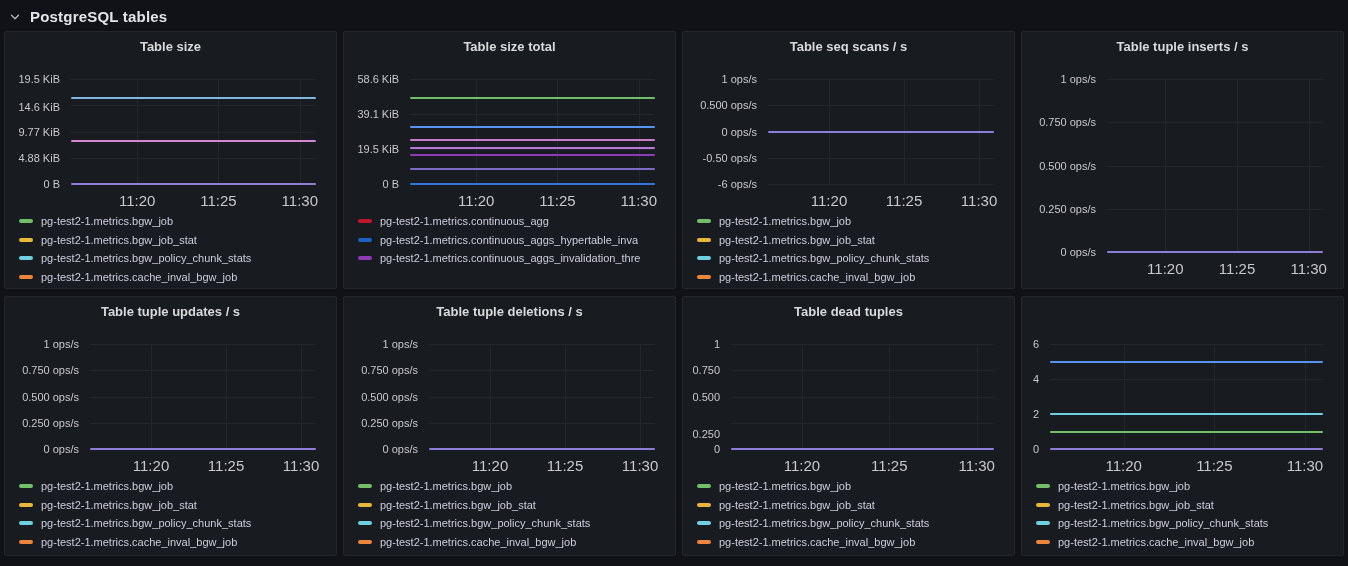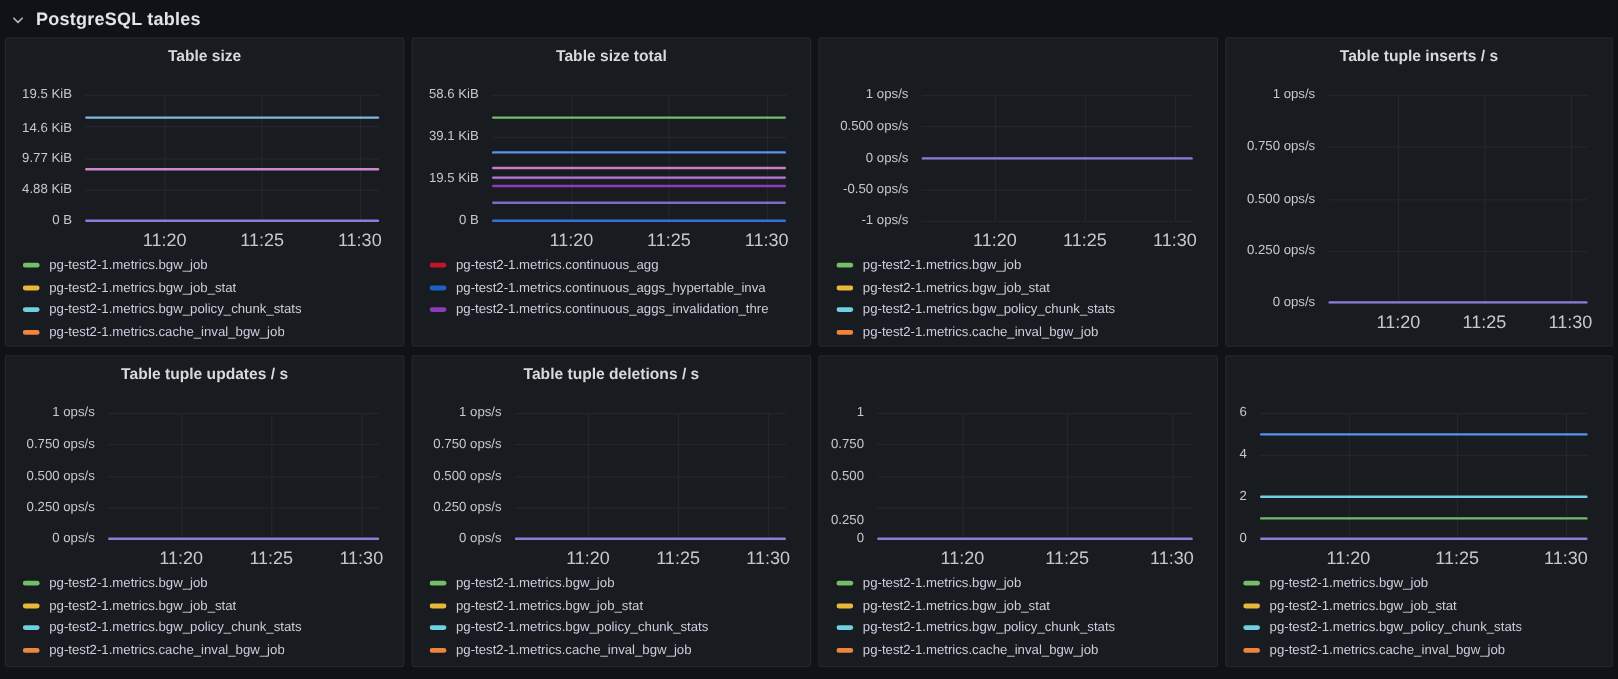--- a/index.html
+++ b/index.html
@@ -146,25 +146,26 @@
           <span class="legend-swatch" style="background: rgb(31, 96, 196);"></span>
           <span class="legend-label">pg-test2-1.metrics.continuous_aggs_hypertable_inva</span>
         </div>
         <div class="legend-item">
           <span class="legend-swatch" style="background: rgb(143, 59, 184);"></span>
           <span class="legend-label">pg-test2-1.metrics.continuous_aggs_invalidation_thre</span>
         </div>
       </div>
     </section>
     <section class="panel">
+      <div class="panel-title">Table seq scans / s</div>
       <div class="ytick" style="top: 47px; left: 0px; width: 83px;">1 ops/s</div>
       <div class="ytick" style="top: 73.25px; left: 0px; width: 83px;">0.500 ops/s</div>
       <div class="ytick" style="top: 99.5px; left: 0px; width: 83px;">0 ops/s</div>
       <div class="ytick" style="top: 125.75px; left: 0px; width: 83px;">-0.50 ops/s</div>
-      <div class="ytick" style="top: 152px; left: 0px; width: 83px;">-1 ops/s</div>
+      <div class="ytick" style="top: 152px; left: 0px; width: 83px;">-6 ops/s</div>
       <div class="plot" style="top: 47px; left: 85px; right: 20px; height: 105px;">
         <div class="hgrid" style="top: 0px;"></div>
         <div class="hgrid" style="top: 26.25px;"></div>
         <div class="hgrid" style="top: 52.5px;"></div>
         <div class="hgrid" style="top: 78.75px;"></div>
         <div class="hgrid" style="top: 105px;"></div>
         <div class="vgrid" style="left: 27%; height: 105px;"></div>
         <div class="vgrid" style="left: 60.2%; height: 105px;"></div>
         <div class="vgrid" style="left: 93.4%; height: 105px;"></div>
         <div class="xtick" style="left: 27%; top: 113px;">11:20</div>
@@ -287,20 +288,21 @@
           <span class="legend-swatch" style="background: rgb(110, 208, 224);"></span>
           <span class="legend-label">pg-test2-1.metrics.bgw_policy_chunk_stats</span>
         </div>
         <div class="legend-item">
           <span class="legend-swatch" style="background: rgb(239, 132, 60);"></span>
           <span class="legend-label">pg-test2-1.metrics.cache_inval_bgw_job</span>
         </div>
       </div>
     </section>
     <section class="panel">
+      <div class="panel-title">Table dead tuples</div>
       <div class="ytick" style="top: 47px; left: 0px; width: 46px;">1</div>
       <div class="ytick" style="top: 73.25px; left: 0px; width: 46px;">0.750</div>
       <div class="ytick" style="top: 99.5px; left: 0px; width: 46px;">0.500</div>
       <div class="ytick" style="top: 137px; left: 0px; width: 46px;">0.250</div>
       <div class="ytick" style="top: 152px; left: 0px; width: 46px;">0</div>
       <div class="plot" style="top: 47px; left: 48px; right: 20px; height: 105px;">
         <div class="hgrid" style="top: 0px;"></div>
         <div class="hgrid" style="top: 26.25px;"></div>
         <div class="hgrid" style="top: 52.5px;"></div>
         <div class="hgrid" style="top: 78.75px;"></div>

